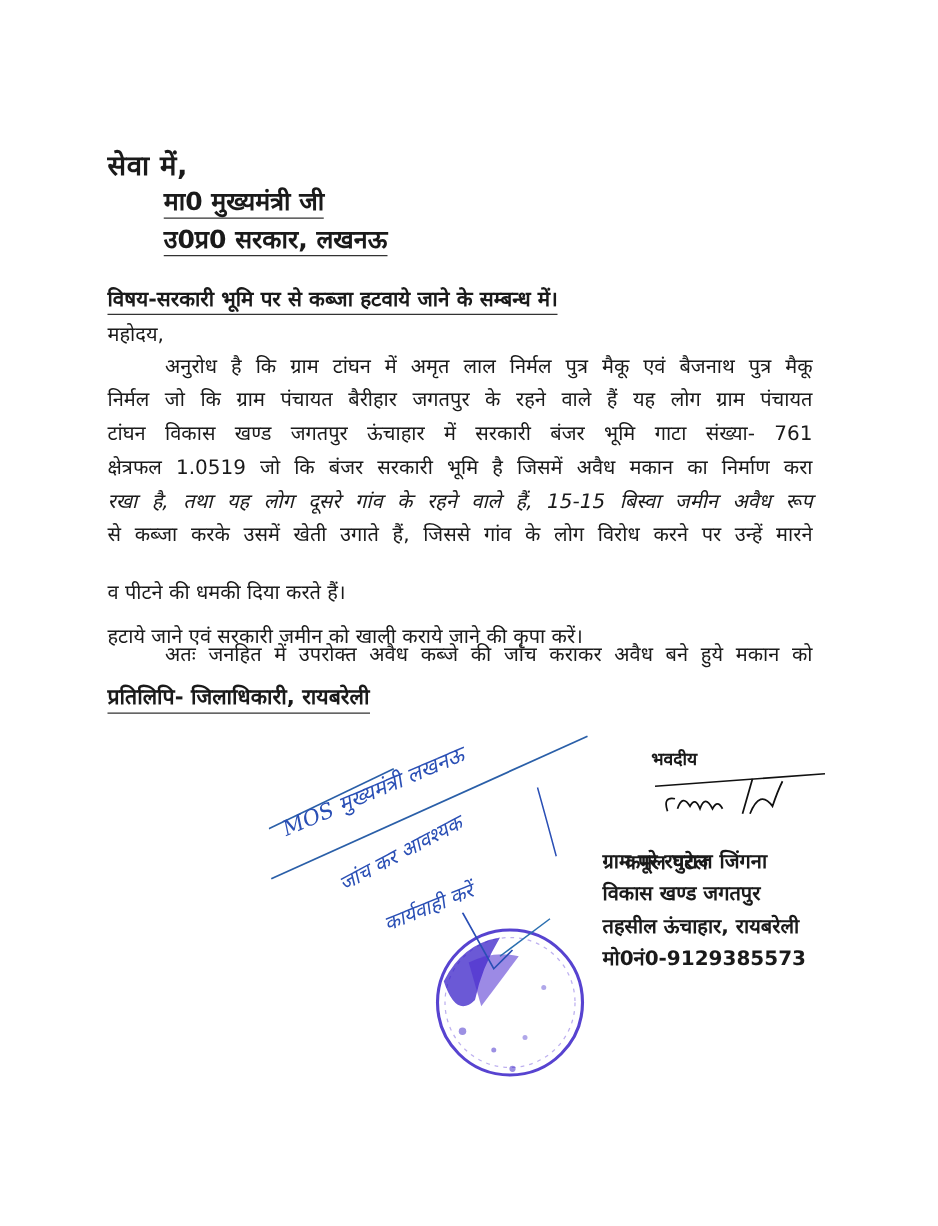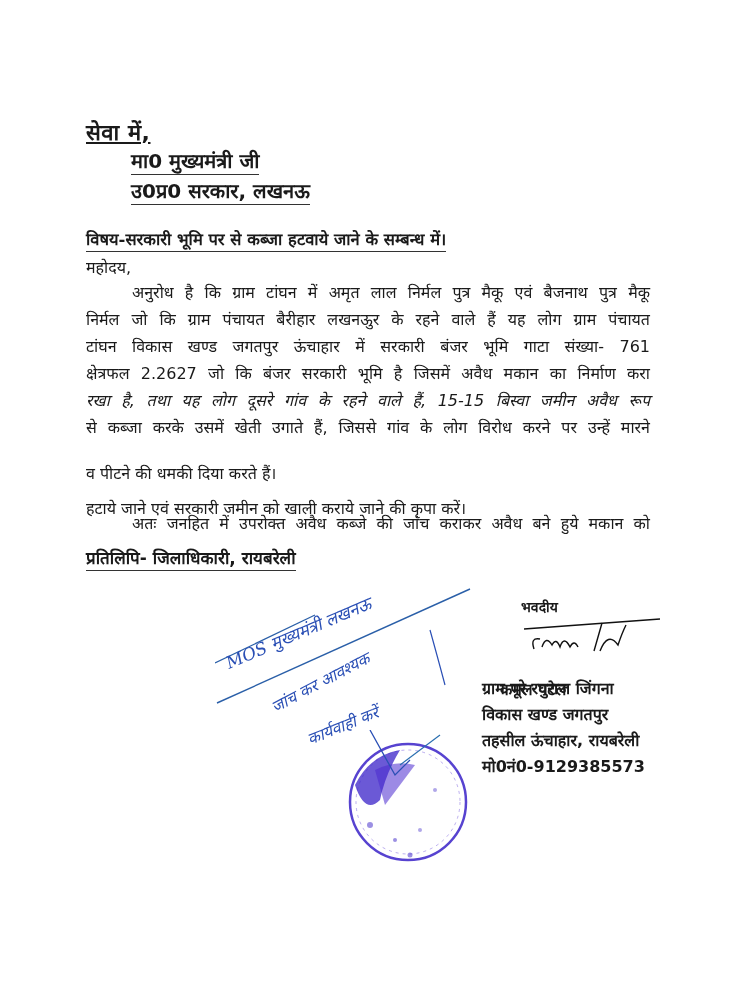--- a/index.html
+++ b/index.html
@@ -19,21 +19,20 @@
       position: absolute;
       left: 0; top: 0;
       width: 750px; height: 981px;
       background: #ffffff;
     }
     .abs { position: absolute; white-space: nowrap; }
     .salutation {
       left: 86px; top: 116px;
       font-size: 22px; font-weight: bold;
       letter-spacing: 0.5px;
-      text-decoration: underline;
     }
     .addr {
       left: 131px;
       font-size: 20px; font-weight: bold;
       border-bottom: 1.5px solid #333;
       line-height: 26px;
       padding-bottom: 0px;
     }
     .addr1 { top: 148px; }
     .addr2 { top: 178px; }
@@ -87,23 +86,23 @@
   <div class="abs salutation">सेवा में,</div>
 
   <div class="abs addr addr1">मा0 मुख्यमंत्री जी</div>
   <div class="abs addr addr2">उ0प्र0 सरकार, लखनऊ</div>
 
   <div class="abs subject">विषय-सरकारी भूमि पर से कब्जा हटवाये जाने के सम्बन्ध में।</div>
 
   <div class="abs greeting">महोदय,</div>
 
   <div class="abs body-line indent" style="top:281px;">अनुरोध है कि ग्राम टांघन में अमृत लाल निर्मल पुत्र मैकू एवं बैजनाथ पुत्र मैकू</div>
-  <div class="abs body-line" style="top:308px;">निर्मल जो कि ग्राम पंचायत बैरीहार लखनऊुर के रहने वाले हैं यह लोग ग्राम पंचायत</div>
+  <div class="abs body-line" style="top:308px;">निर्मल जो कि ग्राम पंचायत बैरीहार जगतपुर के रहने वाले हैं यह लोग ग्राम पंचायत</div>
   <div class="abs body-line" style="top:335px;">टांघन विकास खण्ड जगतपुर ऊंचाहार में सरकारी बंजर भूमि गाटा संख्या- 761</div>
-  <div class="abs body-line" style="top:362px;">क्षेत्रफल 2.2627 जो कि बंजर सरकारी भूमि है जिसमें अवैध मकान का निर्माण करा</div>
+  <div class="abs body-line" style="top:362px;">क्षेत्रफल 1.0519 जो कि बंजर सरकारी भूमि है जिसमें अवैध मकान का निर्माण करा</div>
   <div class="abs body-line" style="top:389px;font-style:italic;">रखा है, तथा यह लोग दूसरे गांव के रहने वाले हैं, 15-15 बिस्वा जमीन अवैध रूप</div>
   <div class="abs body-line" style="top:416px;">से कब्जा करके उसमें खेती उगाते हैं, जिससे गांव के लोग विरोध करने पर उन्हें मारने</div>
   <div class="abs body-line last" style="top:462px;">व पीटने की धमकी दिया करते हैं।</div>
 
   <div class="abs body-line indent" style="top:488px;margin-top:24px;">अतः जनहित में उपरोक्त अवैध कब्जे की जांच कराकर अवैध बने हुये मकान को</div>
   <div class="abs cc">प्रतिलिपि- जिलाधिकारी, रायबरेली</div>
 
   <div class="abs body-line last" style="top:497px;">हटाये जाने एवं सरकारी जमीन को खाली कराये जाने की कृपा करें।</div>
 
   <div class="abs annotation">

